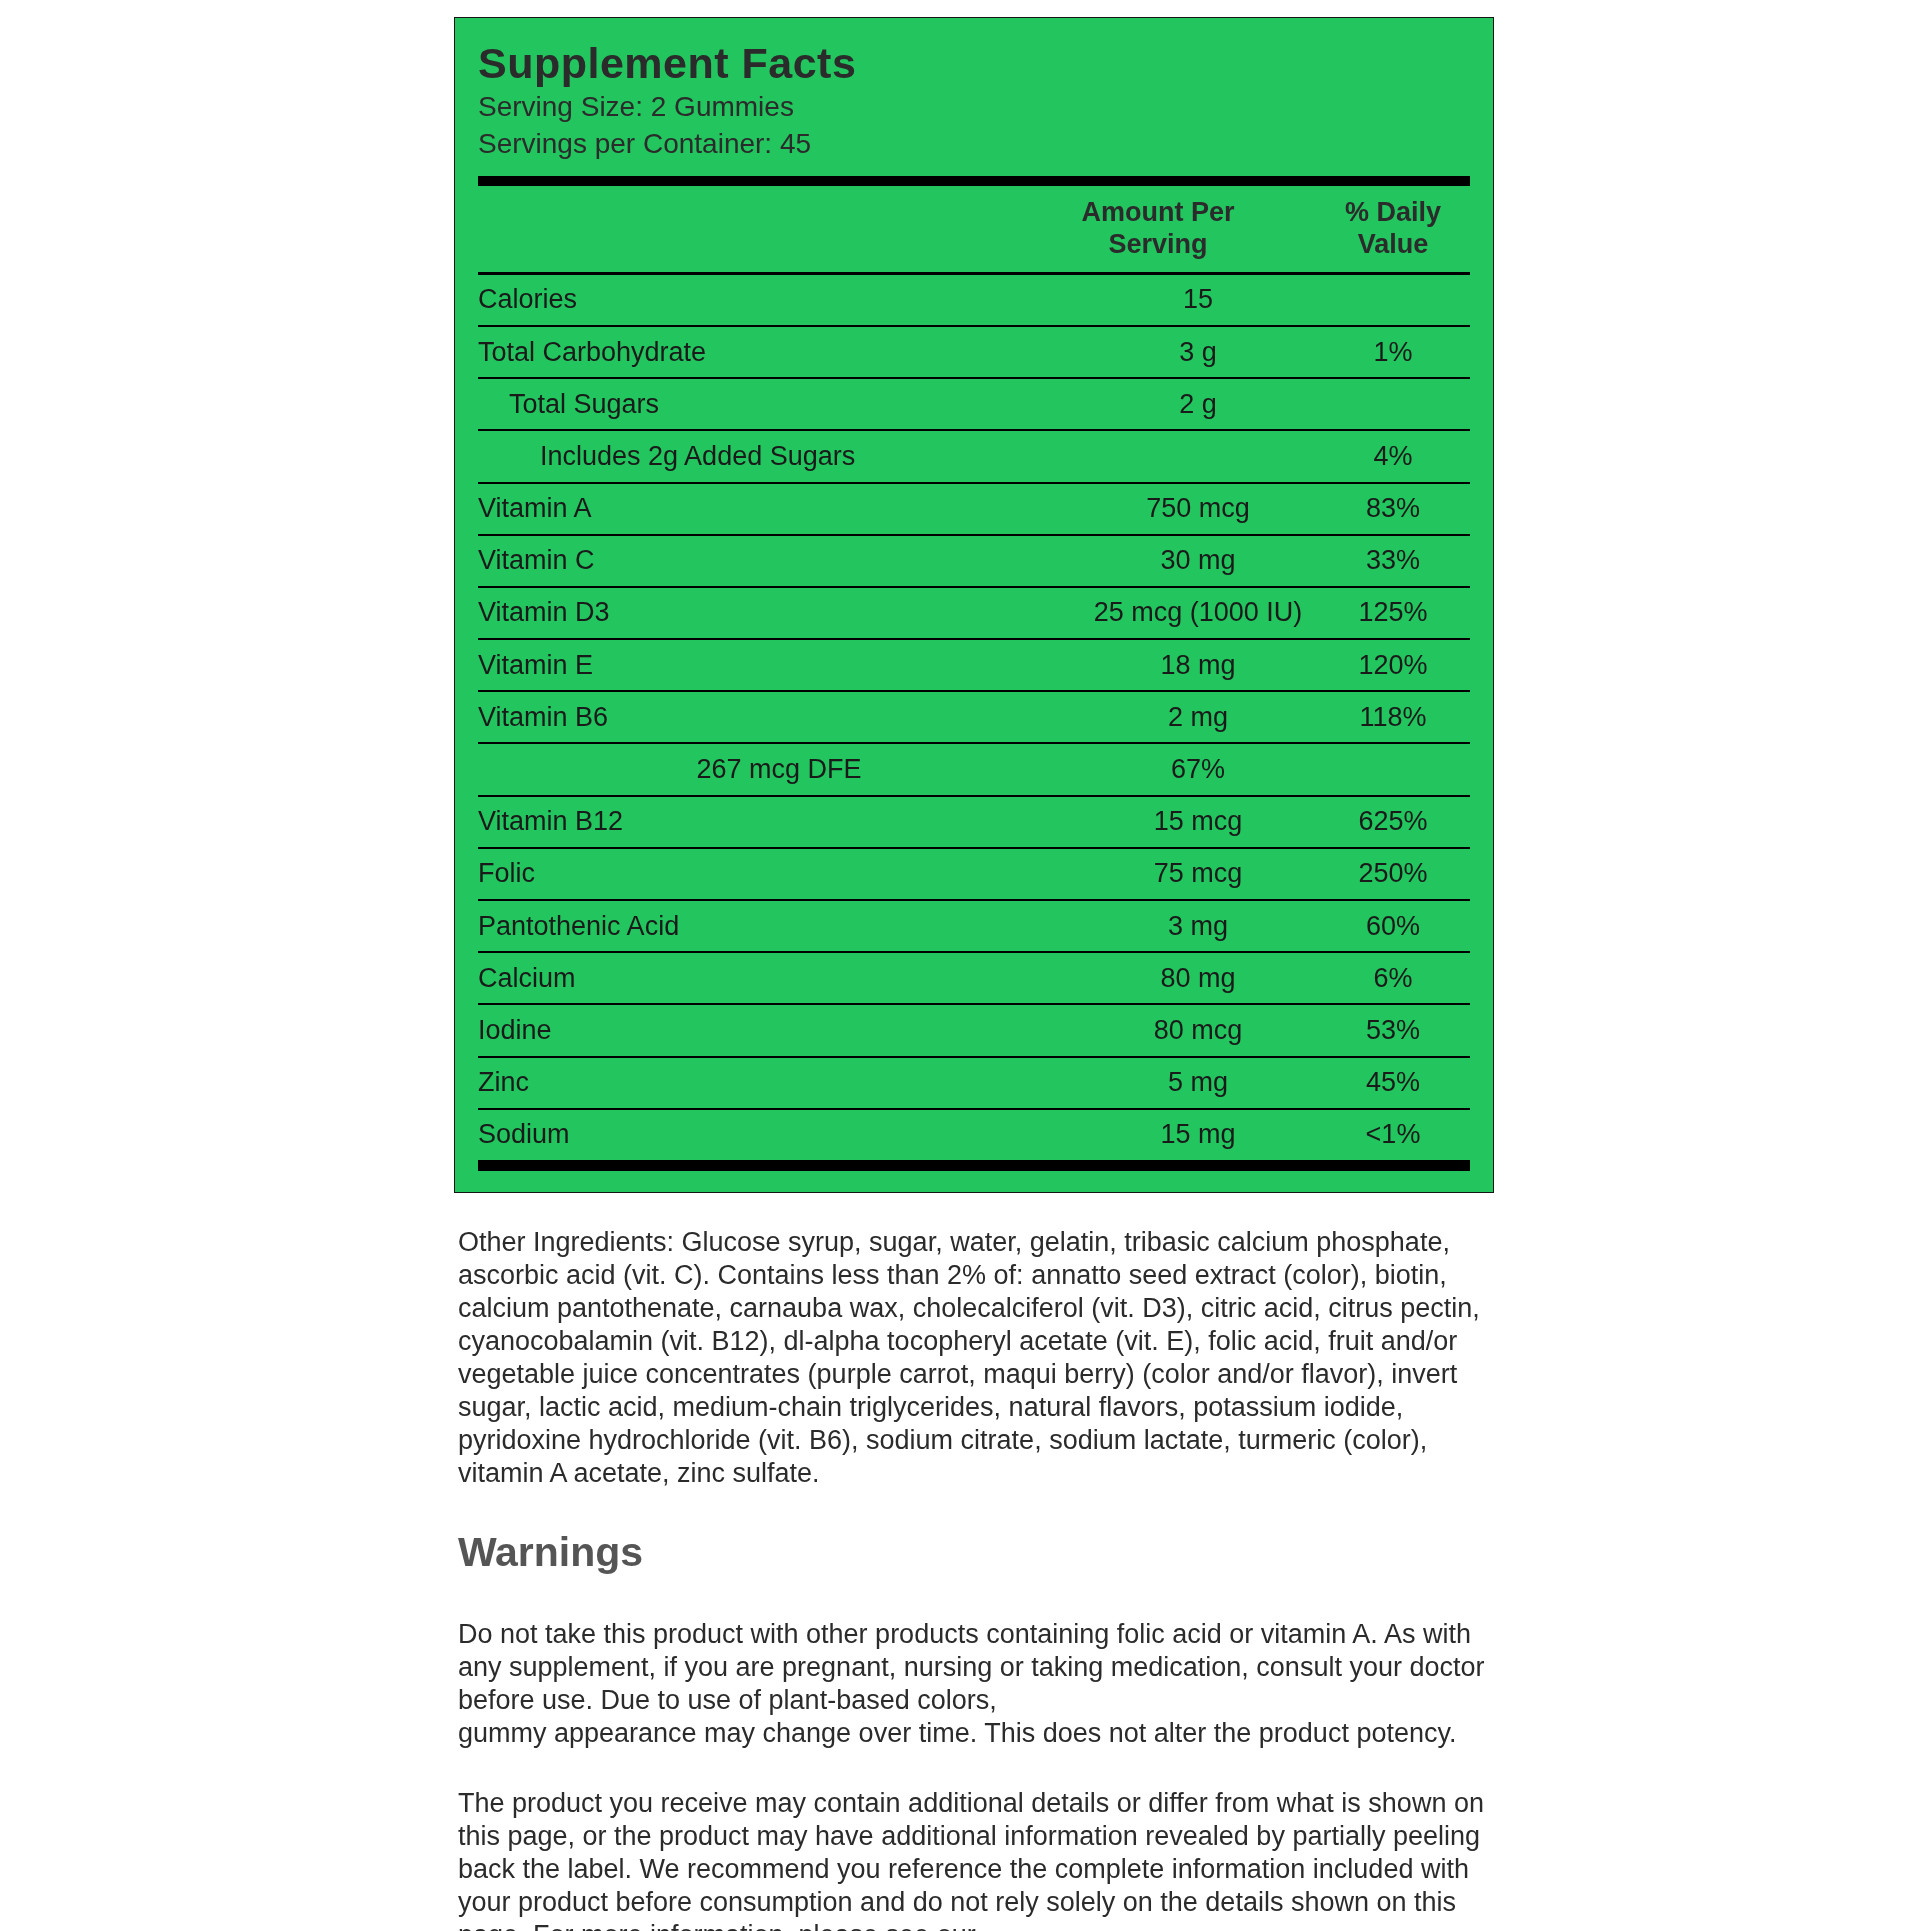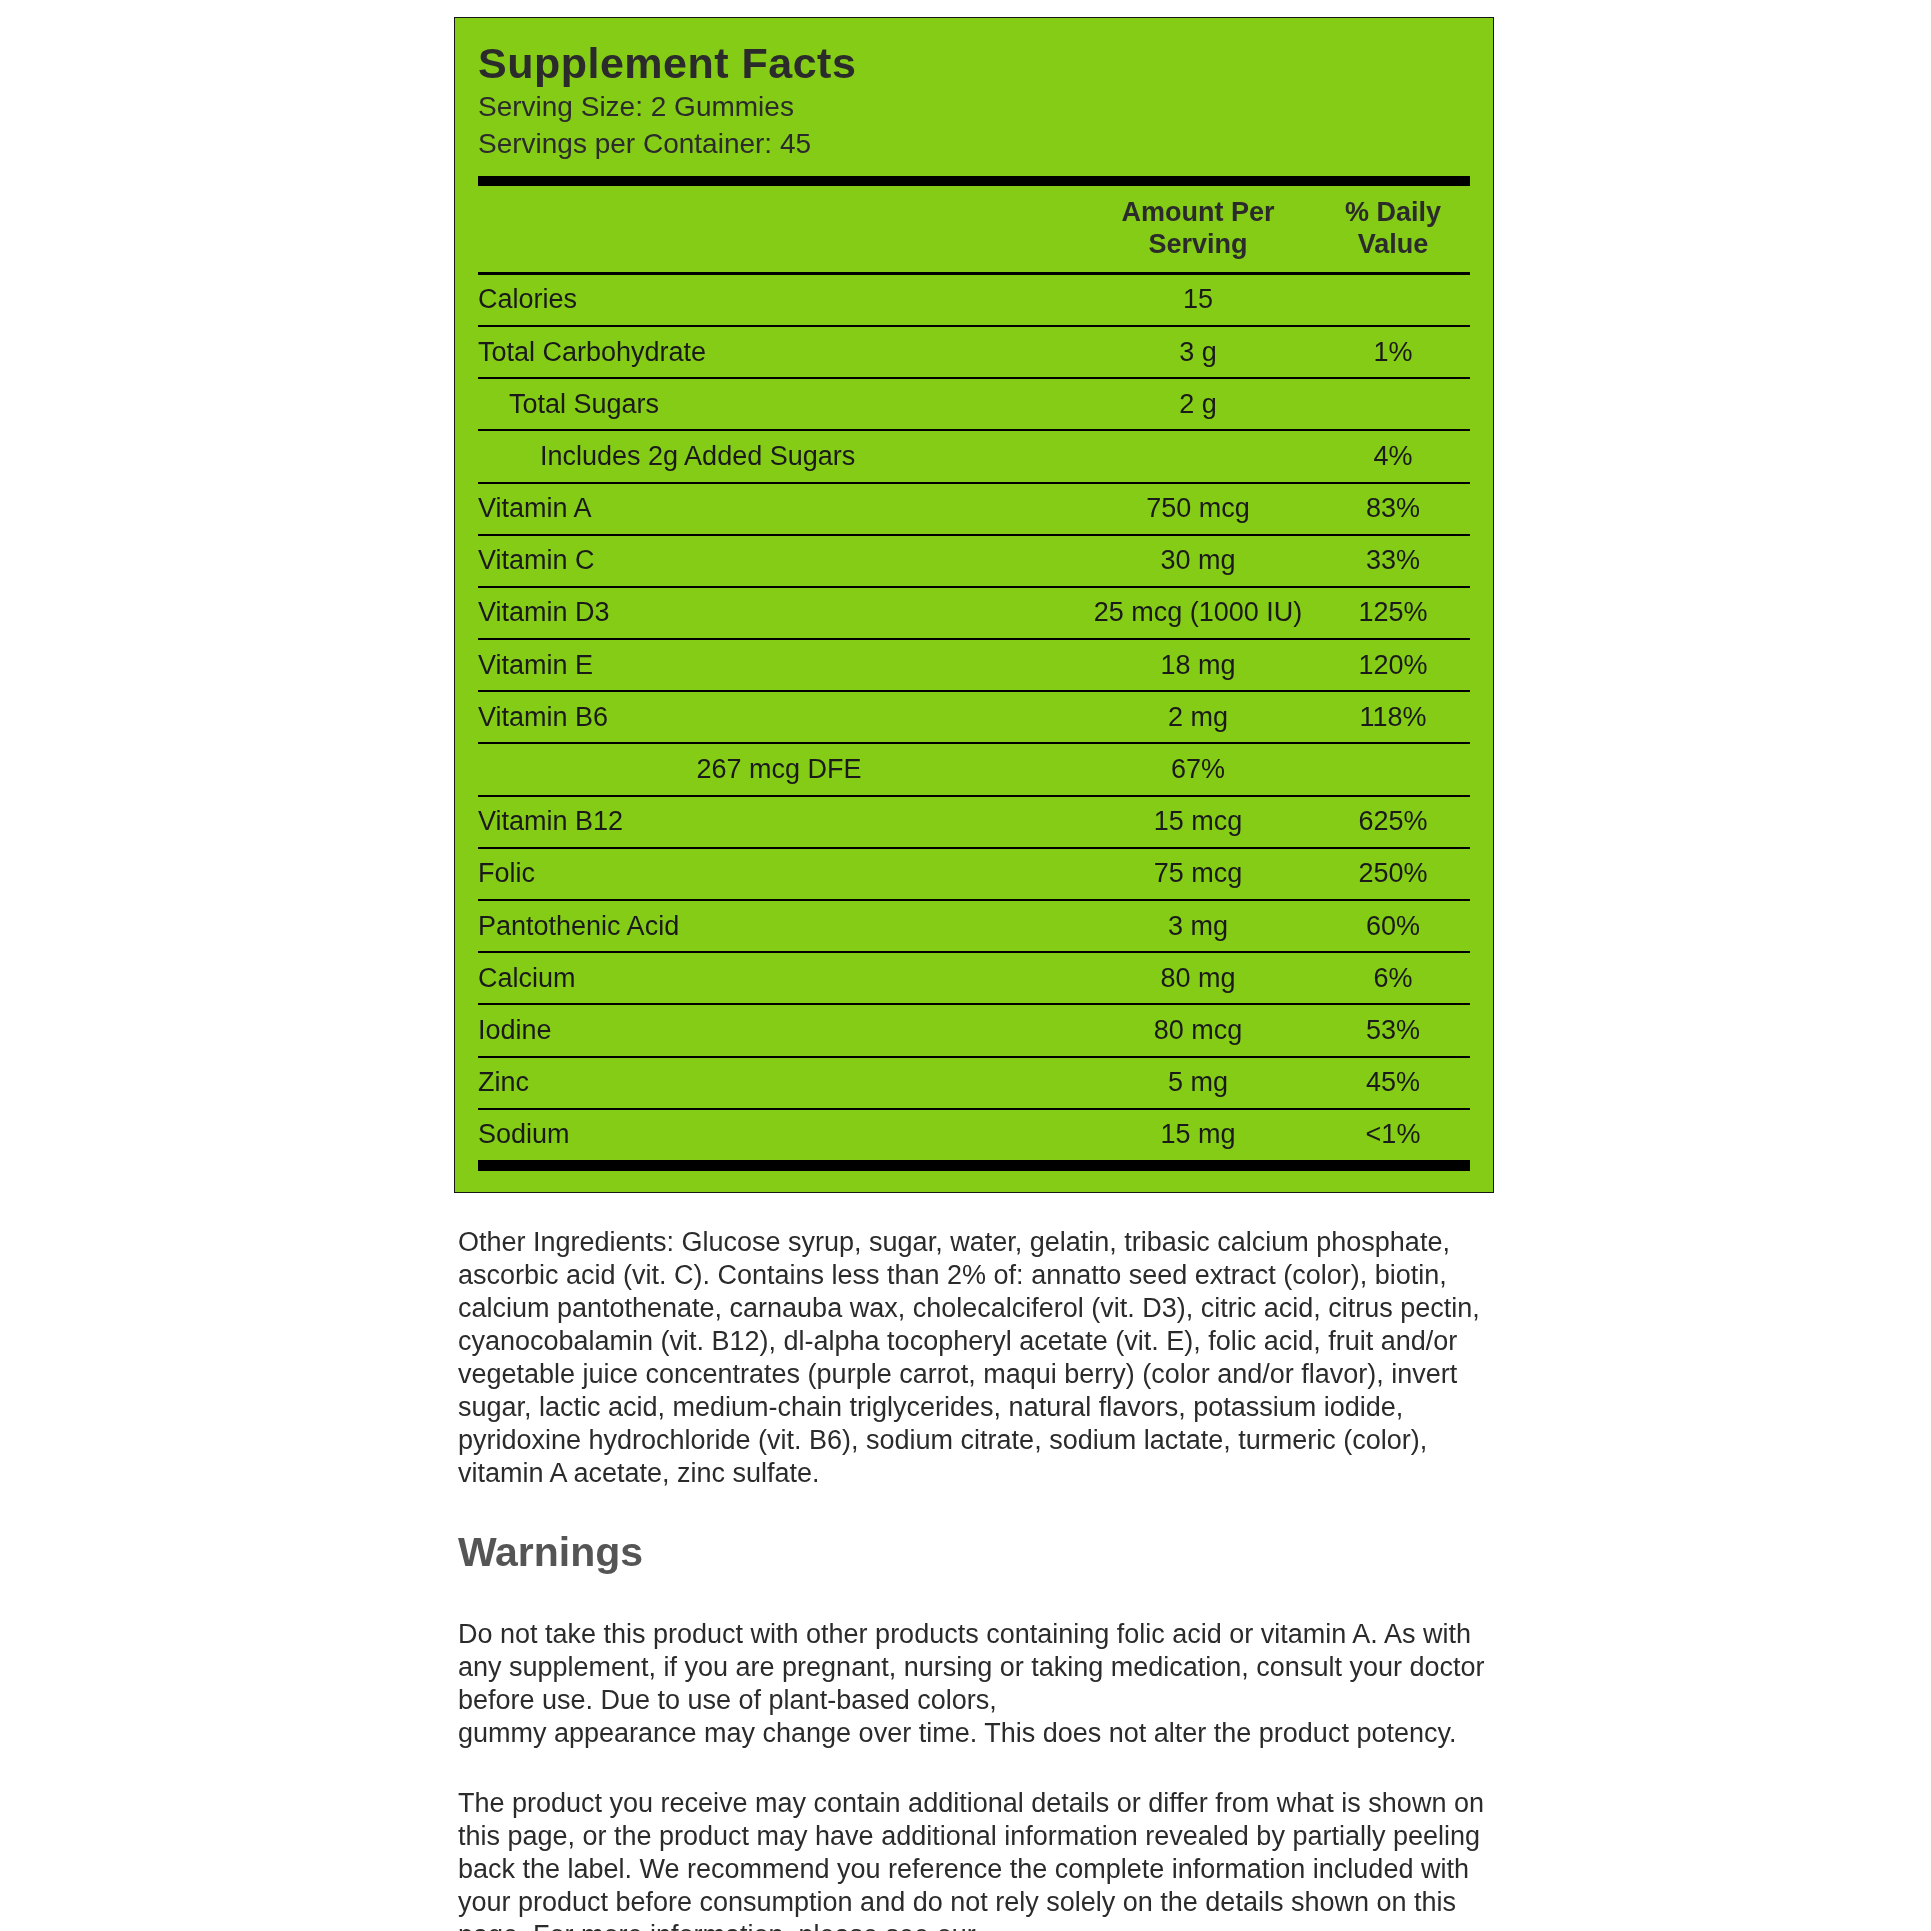--- a/index.html
+++ b/index.html
@@ -15,21 +15,21 @@
     position: absolute;
     left: 454px;
     top: 17.4px;
     width: 1040px;
   }
   
   .panel {
     box-sizing: border-box;
     border: 1.9px solid #151515;
     padding: 21px 23px 21px 23px;
-    background: #84cc16;
+    background: #22c55e;
   }
   .panel-title {
     margin: 0;
     font-size: 43px;
     font-weight: bold;
     color: #2b2b2b;
     letter-spacing: 0.5px;
   }
   .serving-line {
     font-size: 28px;
@@ -47,20 +47,21 @@
     grid-template-columns: 1fr 236px 154px;
     align-items: center;
   }
   .header-row {
     font-weight: bold;
     font-size: 27px;
     line-height: 32px;
     border-bottom: 3.9px solid #000000;
     padding: 9.7px 0 11.6px 0;
     color: #2b2b2b;
+    gap: 40px;
   }
   .header-row .cell { text-align: center; }
   .fact-row {
     border-top: 2.9px solid #000000;
     color: #1a1a1a;
   }
   .fact-row:first-child { border-top: none; }
   .fact-row .cell {
     font-size: 27px;
     line-height: 29px;

